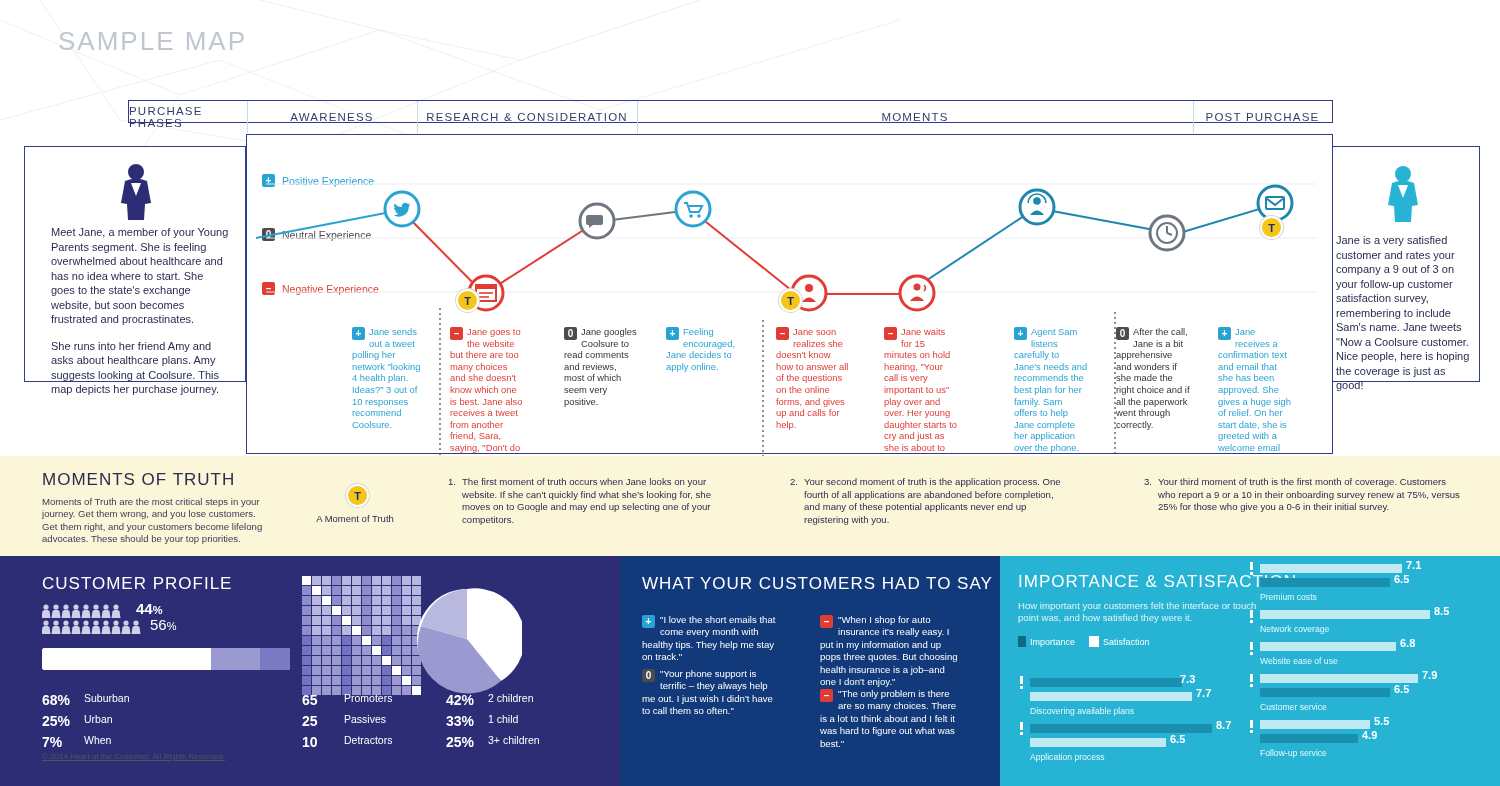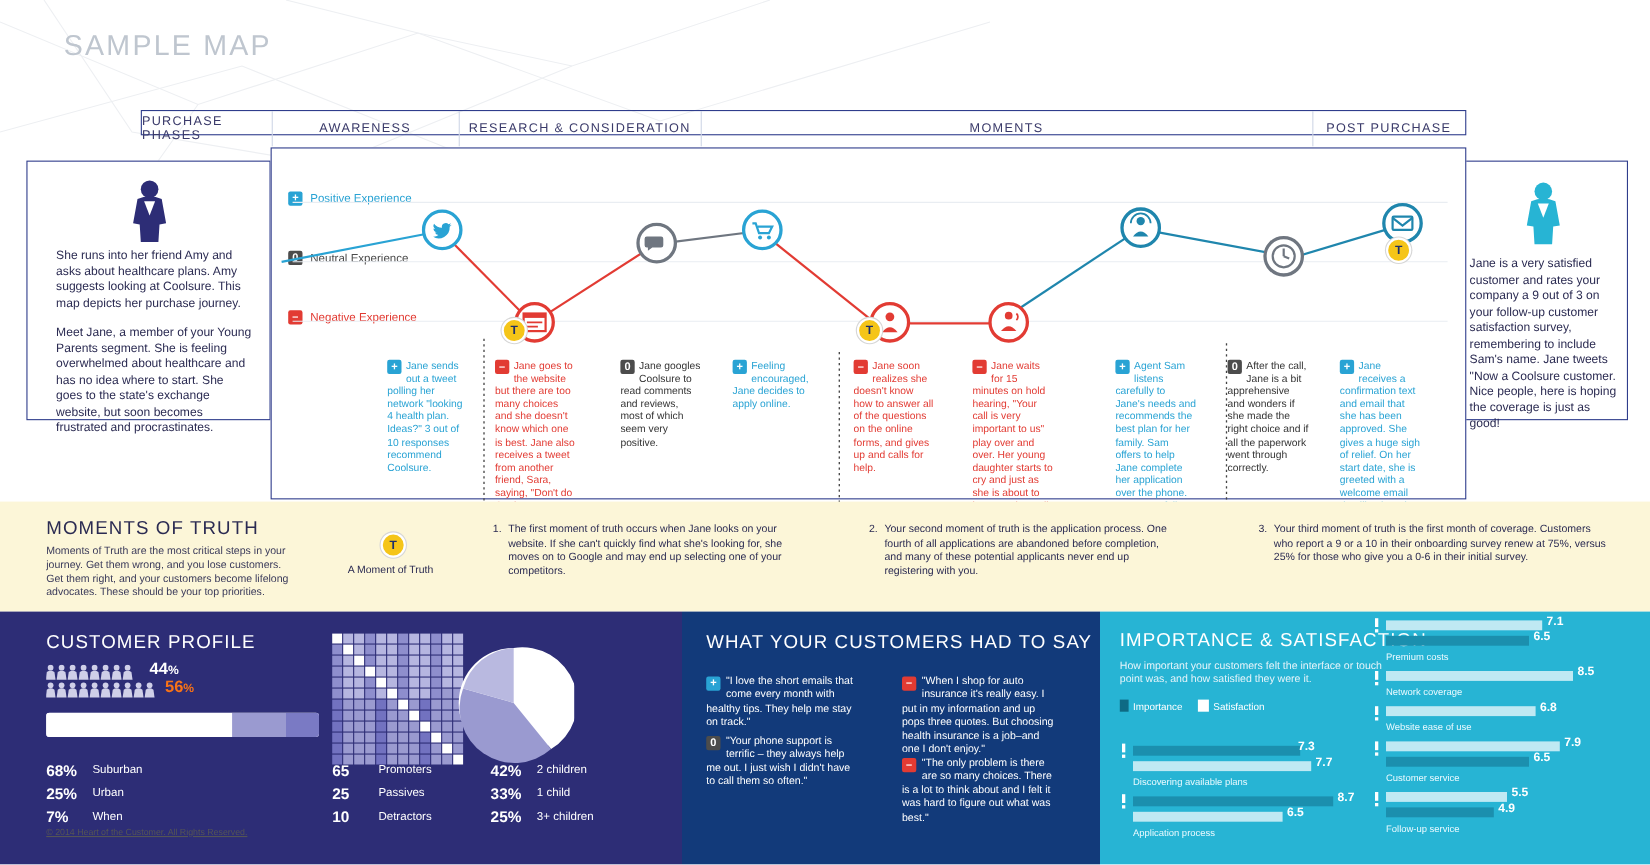--- a/index.html
+++ b/index.html
@@ -69,21 +69,21 @@
 
   
   .bottom{position:absolute;left:0;top:556px;width:1500px;height:230px;}
   .panelA{position:absolute;left:0;top:0;width:620px;height:230px;background:#2d2d76;}
   .panelB{position:absolute;left:620px;top:0;width:380px;height:230px;background:#123a7a;}
   .panelC{position:absolute;left:1000px;top:0;width:500px;height:230px;background:#27b4d4;}
 
   .ph{font-size:17px;letter-spacing:1px;color:#fff;}
   .psub{font-size:9.6px;line-height:12.4px;color:#e6f4fa;}
 
-  .statrow{display:flex;align-items:center;color:#fff;font-size:11px;margin-bottom:5px;}
+  .statrow{display:flex;align-items:flex-start;color:#fff;font-size:11px;margin-bottom:5px;}
   .statrow .big{font-size:14px;font-weight:bold;min-width:34px;}
   .statrow .lbl2{margin-left:8px;font-size:10.5px;}
 
   .copyright{position:absolute;left:42px;top:752px;font-size:8px;color:#555;text-decoration:underline;}
 
   
   .barrow{position:absolute;height:9px;}
   .bar-imp{background:#1b8fae;height:9px;}
   .bar-sat{background:#bfe9f3;height:9px;}
   .barval{position:absolute;font-size:11px;font-weight:bold;color:#fff;}
@@ -125,22 +125,22 @@
     <div class="cell" style="left:1064px;width:139px;">POST PURCHASE</div>
   </div>
 
   <div class="leftpanel">
     <svg class="persona" style="left:92px;top:14px;" width="38" height="60" viewBox="0 0 38 60">
       <circle cx="19" cy="11" r="8" fill="#2d2d76"></circle>
       <path d="M8 20 q11 -5 22 0 l4 22 -6 1 -1 16 -16 0 -1 -16 -6 -1 z" fill="#2d2d76"></path>
       <path d="M14 22 l5 13 5 -13 z" fill="#ffffff"></path>
     </svg>
     <div class="txtwrap">
+      <p>Meet Jane, a member of your Young Parents segment. She is feeling overwhelmed about healthcare and has no idea where to start. She goes to the state's exchange website, but soon becomes frustrated and procrastinates.</p>
       <p>She runs into her friend Amy and asks about healthcare plans. Amy suggests looking at Coolsure. This map depicts her purchase journey.</p>
-      <p>Meet Jane, a member of your Young Parents segment. She is feeling overwhelmed about healthcare and has no idea where to start. She goes to the state's exchange website, but soon becomes frustrated and procrastinates.</p>
     </div>
   </div>
 
   <div class="rightpanel">
     <svg class="persona" style="left:58px;top:16px;" width="38" height="60" viewBox="0 0 38 60">
       <circle cx="19" cy="11" r="8" fill="#27b4d4"></circle>
       <path d="M8 20 q11 -5 22 0 l4 22 -6 1 -1 16 -16 0 -1 -16 -6 -1 z" fill="#27b4d4"></path>
       <path d="M14 22 l5 13 5 -13 z" fill="#ffffff"></path>
     </svg>
     <div class="txtwrap">
@@ -404,21 +404,21 @@
           <g transform="translate(80,0)">
               <circle cx="4" cy="3" r="2.6"></circle>
               <path d="M0.5 7 q3.5 -2.5 7 0 l1 7 h-9 z"></path>
             </g>
           <g transform="translate(90,0)">
               <circle cx="4" cy="3" r="2.6"></circle>
               <path d="M0.5 7 q3.5 -2.5 7 0 l1 7 h-9 z"></path>
             </g>
         </g>
       </svg>
-      <div style="position:absolute;left:150px;top:60px;color:#f97316;font-size:15px;font-weight:bold;">
+      <div style="position:absolute;left:150px;top:60px;color:#ffffff;font-size:15px;font-weight:normal;">
         <span>56</span><span style="font-size:11px;">%</span>
       </div>
 
       <div style="position:absolute;left:42px;top:92px;width:248px;height:22px;background:#ffffff;border-radius:3px;overflow:hidden;">
         <div style="position:absolute;left:0;top:0;width:68%;height:22px;background:#ffffff;"></div>
         <div style="position:absolute;left:68%;top:0;width:20%;height:22px;background:#9a9ad0;"></div>
         <div style="position:absolute;left:88%;top:0;width:12%;height:22px;background:#7a7ac4;"></div>
       </div>
 
       <div style="position:absolute;left:42px;top:136px;">

